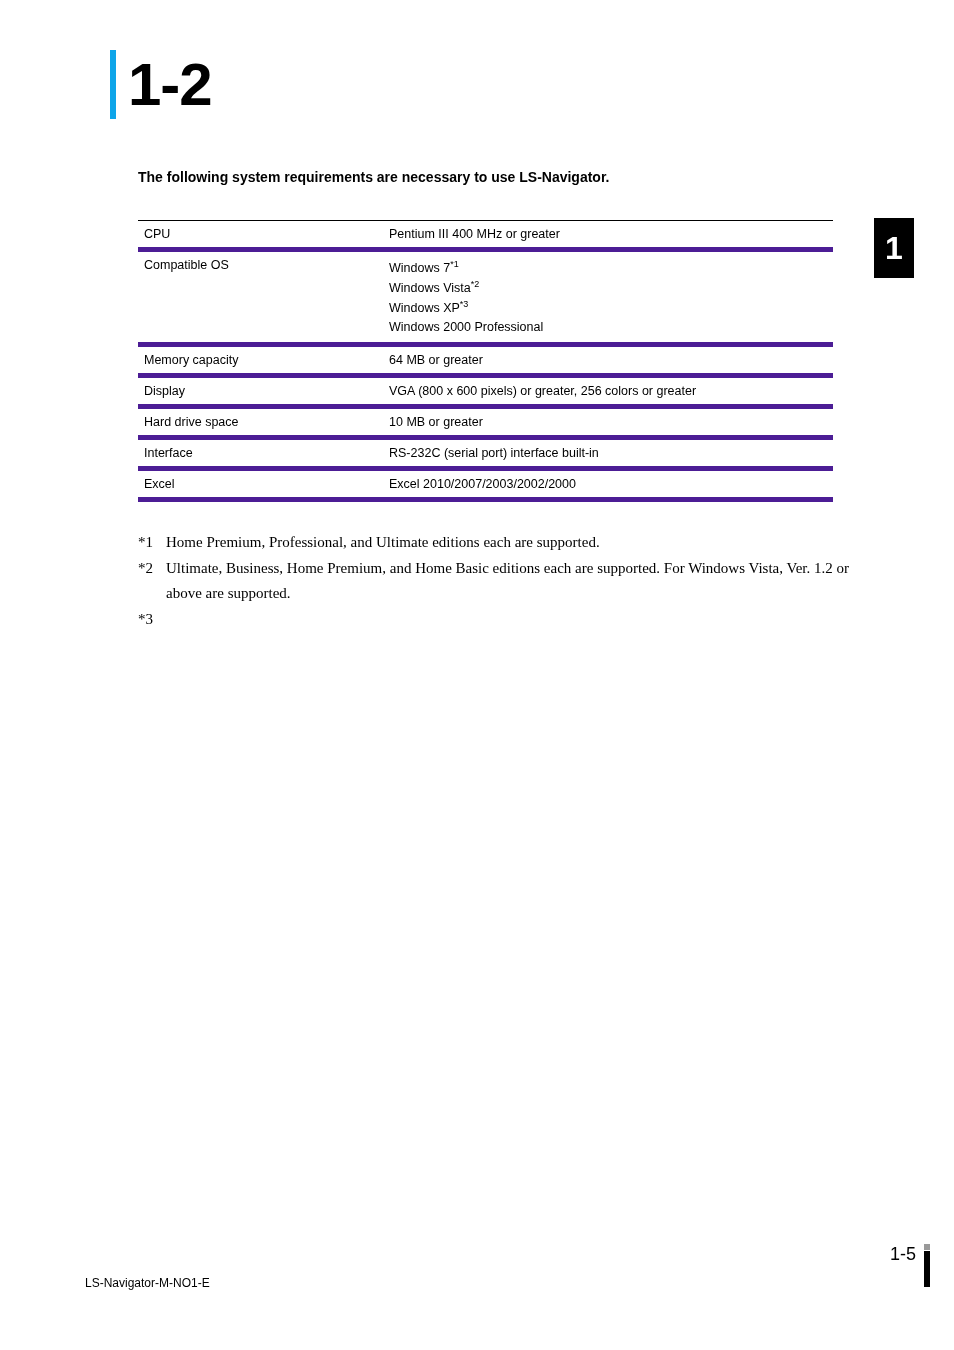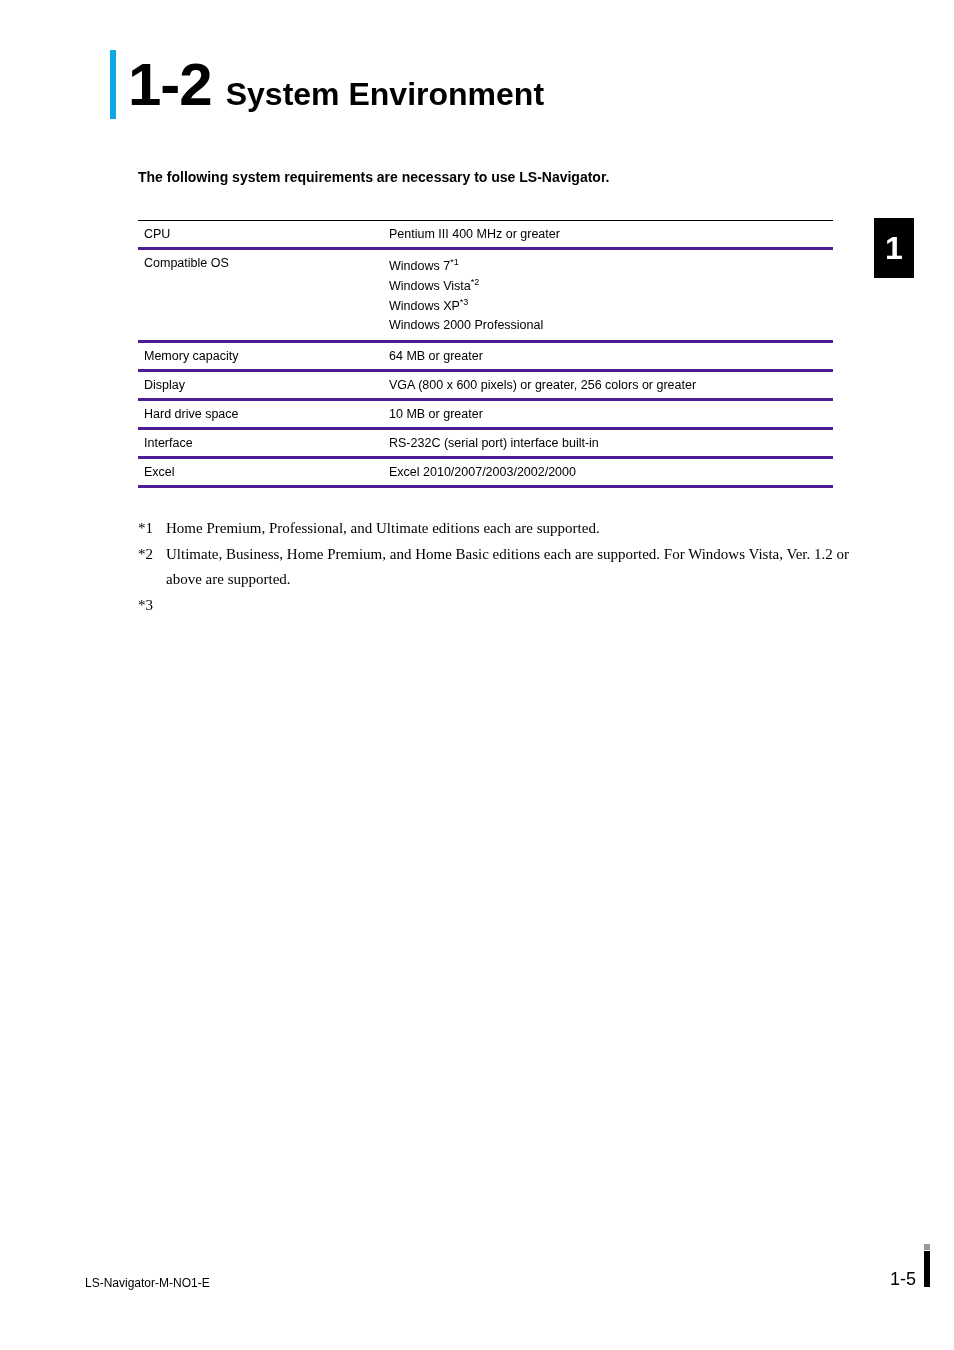--- a/index.html
+++ b/index.html
@@ -44,21 +44,21 @@
     .spec-table {
       width: 695px;
       margin-left: 28px;
       border-collapse: collapse;
       font-size: 12.5px;
     }
     .spec-table td {
       padding: 6px 6px 6px 6px;
       vertical-align: top;
       border-top: 1px solid #000;
-      border-bottom: 3px solid #4c1d95;
+      border-bottom: 5px solid #4c1d95;
     }
     .spec-table td.label {
       width: 245px;
     }
     .os-line {
       line-height: 1.5;
     }
     sup {
       font-size: 9px;
       vertical-align: super;
@@ -99,21 +99,21 @@
       display: flex;
       justify-content: space-between;
       align-items: flex-end;
       font-size: 12px;
     }
     .footer-doc {
       font-family: Arial, Helvetica, sans-serif;
     }
     .footer-page-wrap {
       display: flex;
-      align-items: flex-end;
+      align-items: flex-start;
     }
     .footer-page {
       font-size: 18px;
       margin-right: 8px;
     }
     .footer-accent {
       width: 6px;
       height: 36px;
       background: #000;
       display: inline-block;
@@ -125,21 +125,20 @@
       display: block;
       margin-bottom: 1px;
     }
   </style>
 </head>
 <body>
 
 <div class="page-content">
   <div class="heading-block">
     <span class="heading-number">1-2</span>
-    <span class="heading-title">System Environment</span>
   </div>
 
   <div class="intro-text">The following system requirements are necessary to use LS-Navigator.</div>
 
   <table class="spec-table">
     <tbody>
         <tr>
       <td class="label">CPU</td>
       <td>Pentium III 400 MHz or greater</td>
     </tr>

